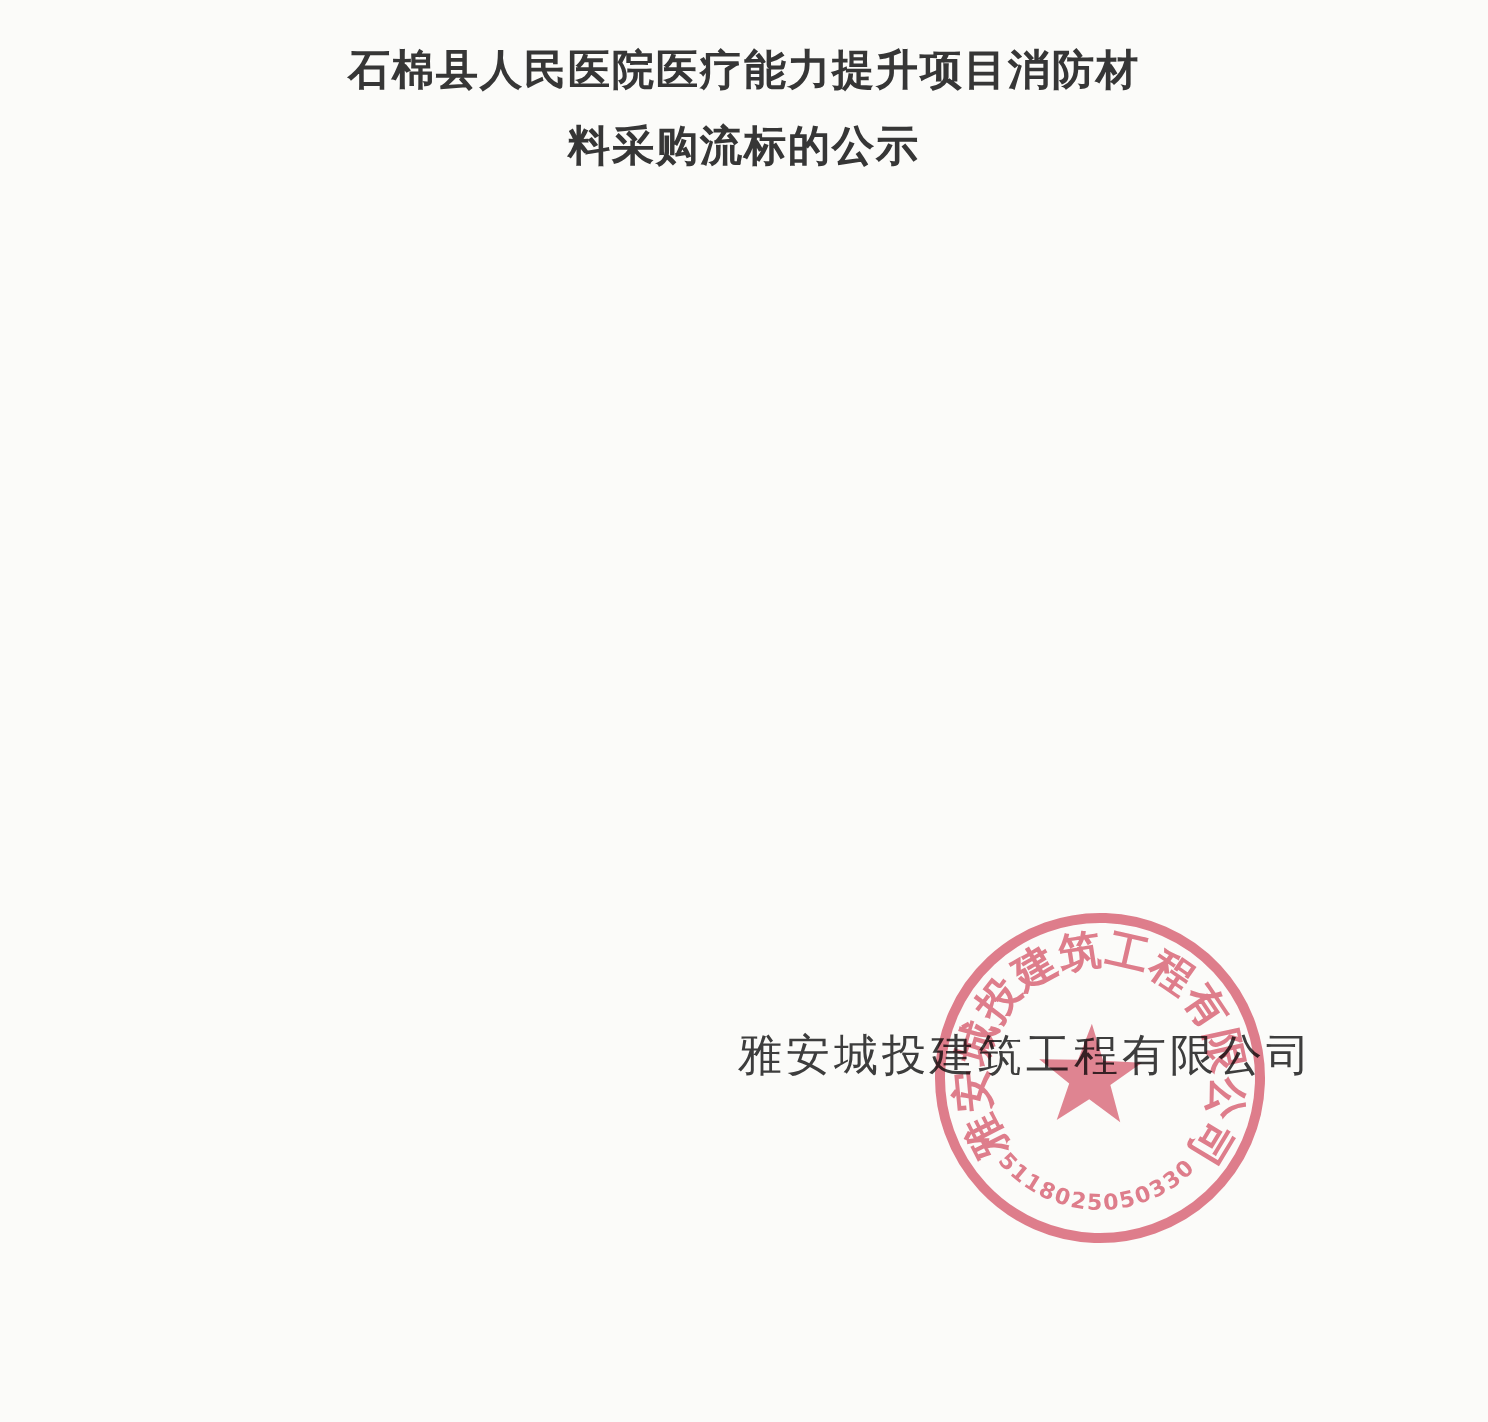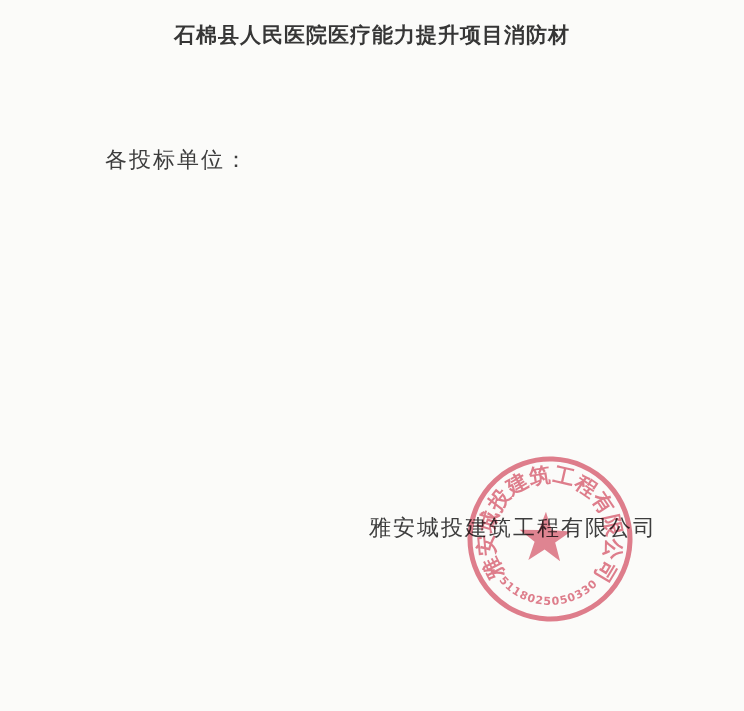--- a/index.html
+++ b/index.html
@@ -67,24 +67,24 @@
   }
   .seal svg { display: block; }
 </style>
 </head>
 <body>
 
 <div class="page">
 
   <div class="doc-title">
     <div>石棉县人民医院医疗能力提升项目消防材</div>
+    <div>料采购流标的公示</div>
   </div>
 
   <div class="doc-body">
-    <p>各投标单位：</p>
   </div>
 
   <div class="signature">
     <div class="sig-company">雅安城投建筑工程有限公司</div>
   </div>
 
   <div class="seal">
     <svg viewBox="0 0 200 200" width="200" height="200" xmlns="http://www.w3.org/2000/svg">
       <defs>
         <path id="arcTop" d="M 56.3 136.6 A 57 57 0 1 1 143.7 136.6" fill="none"></path>

